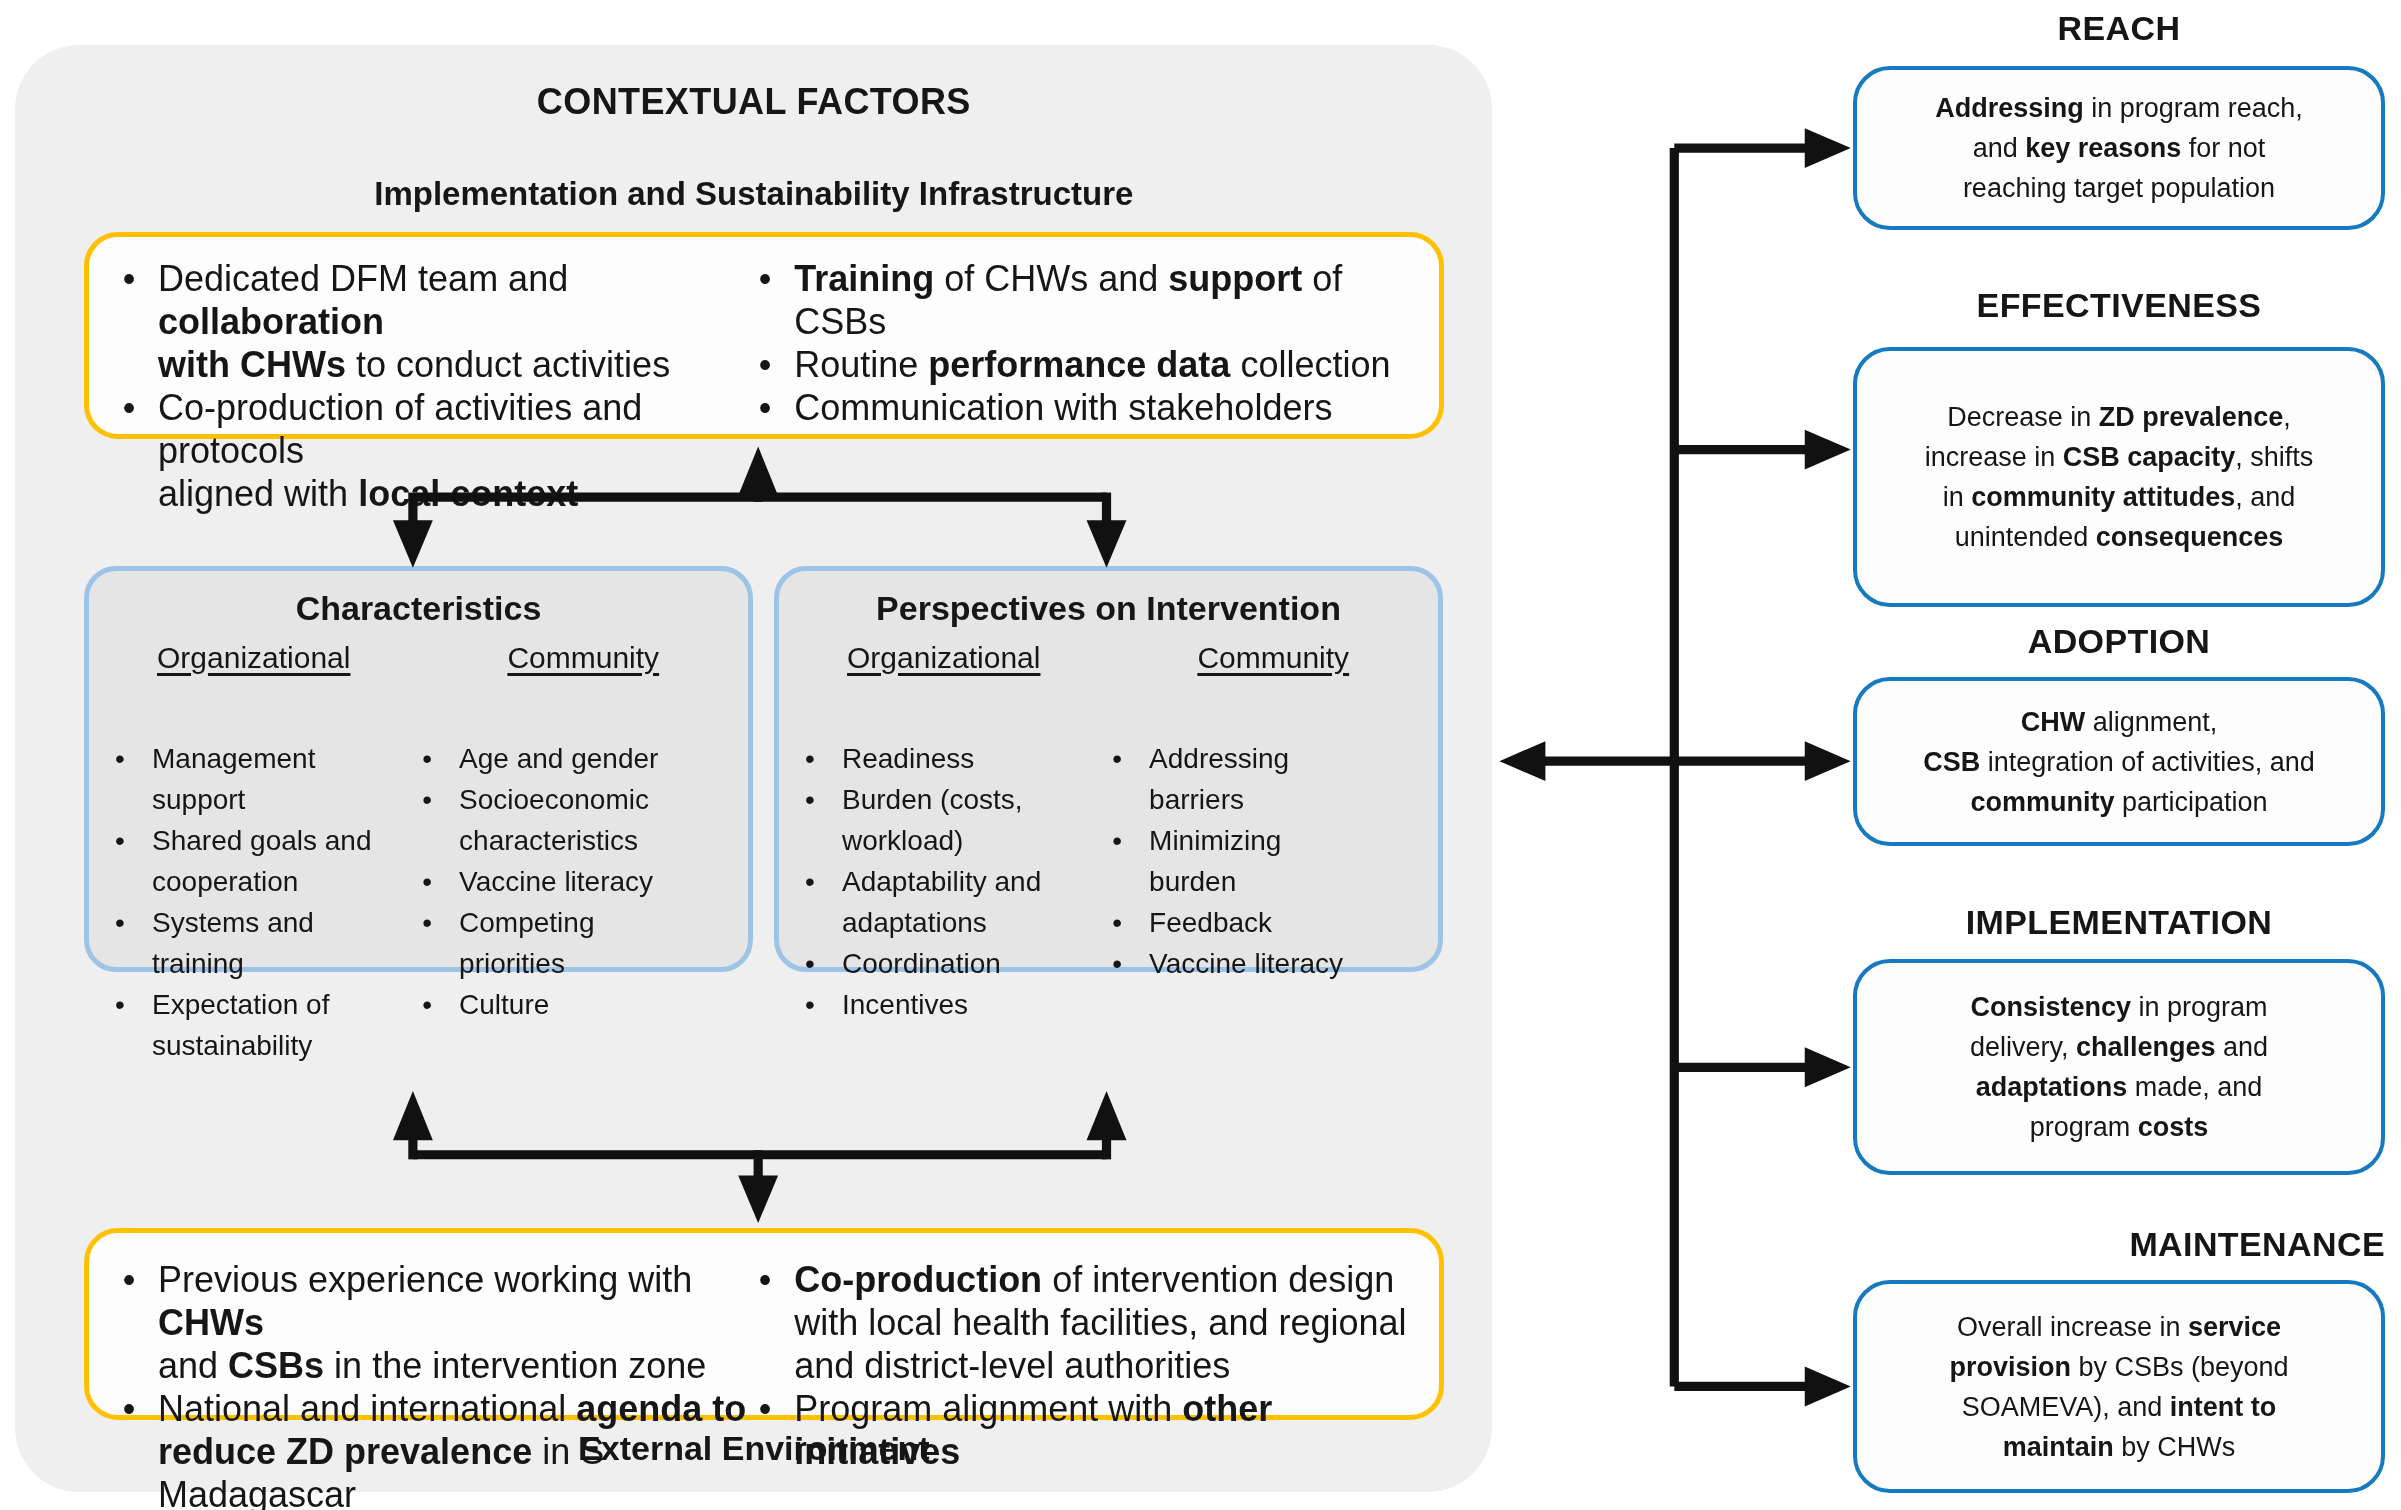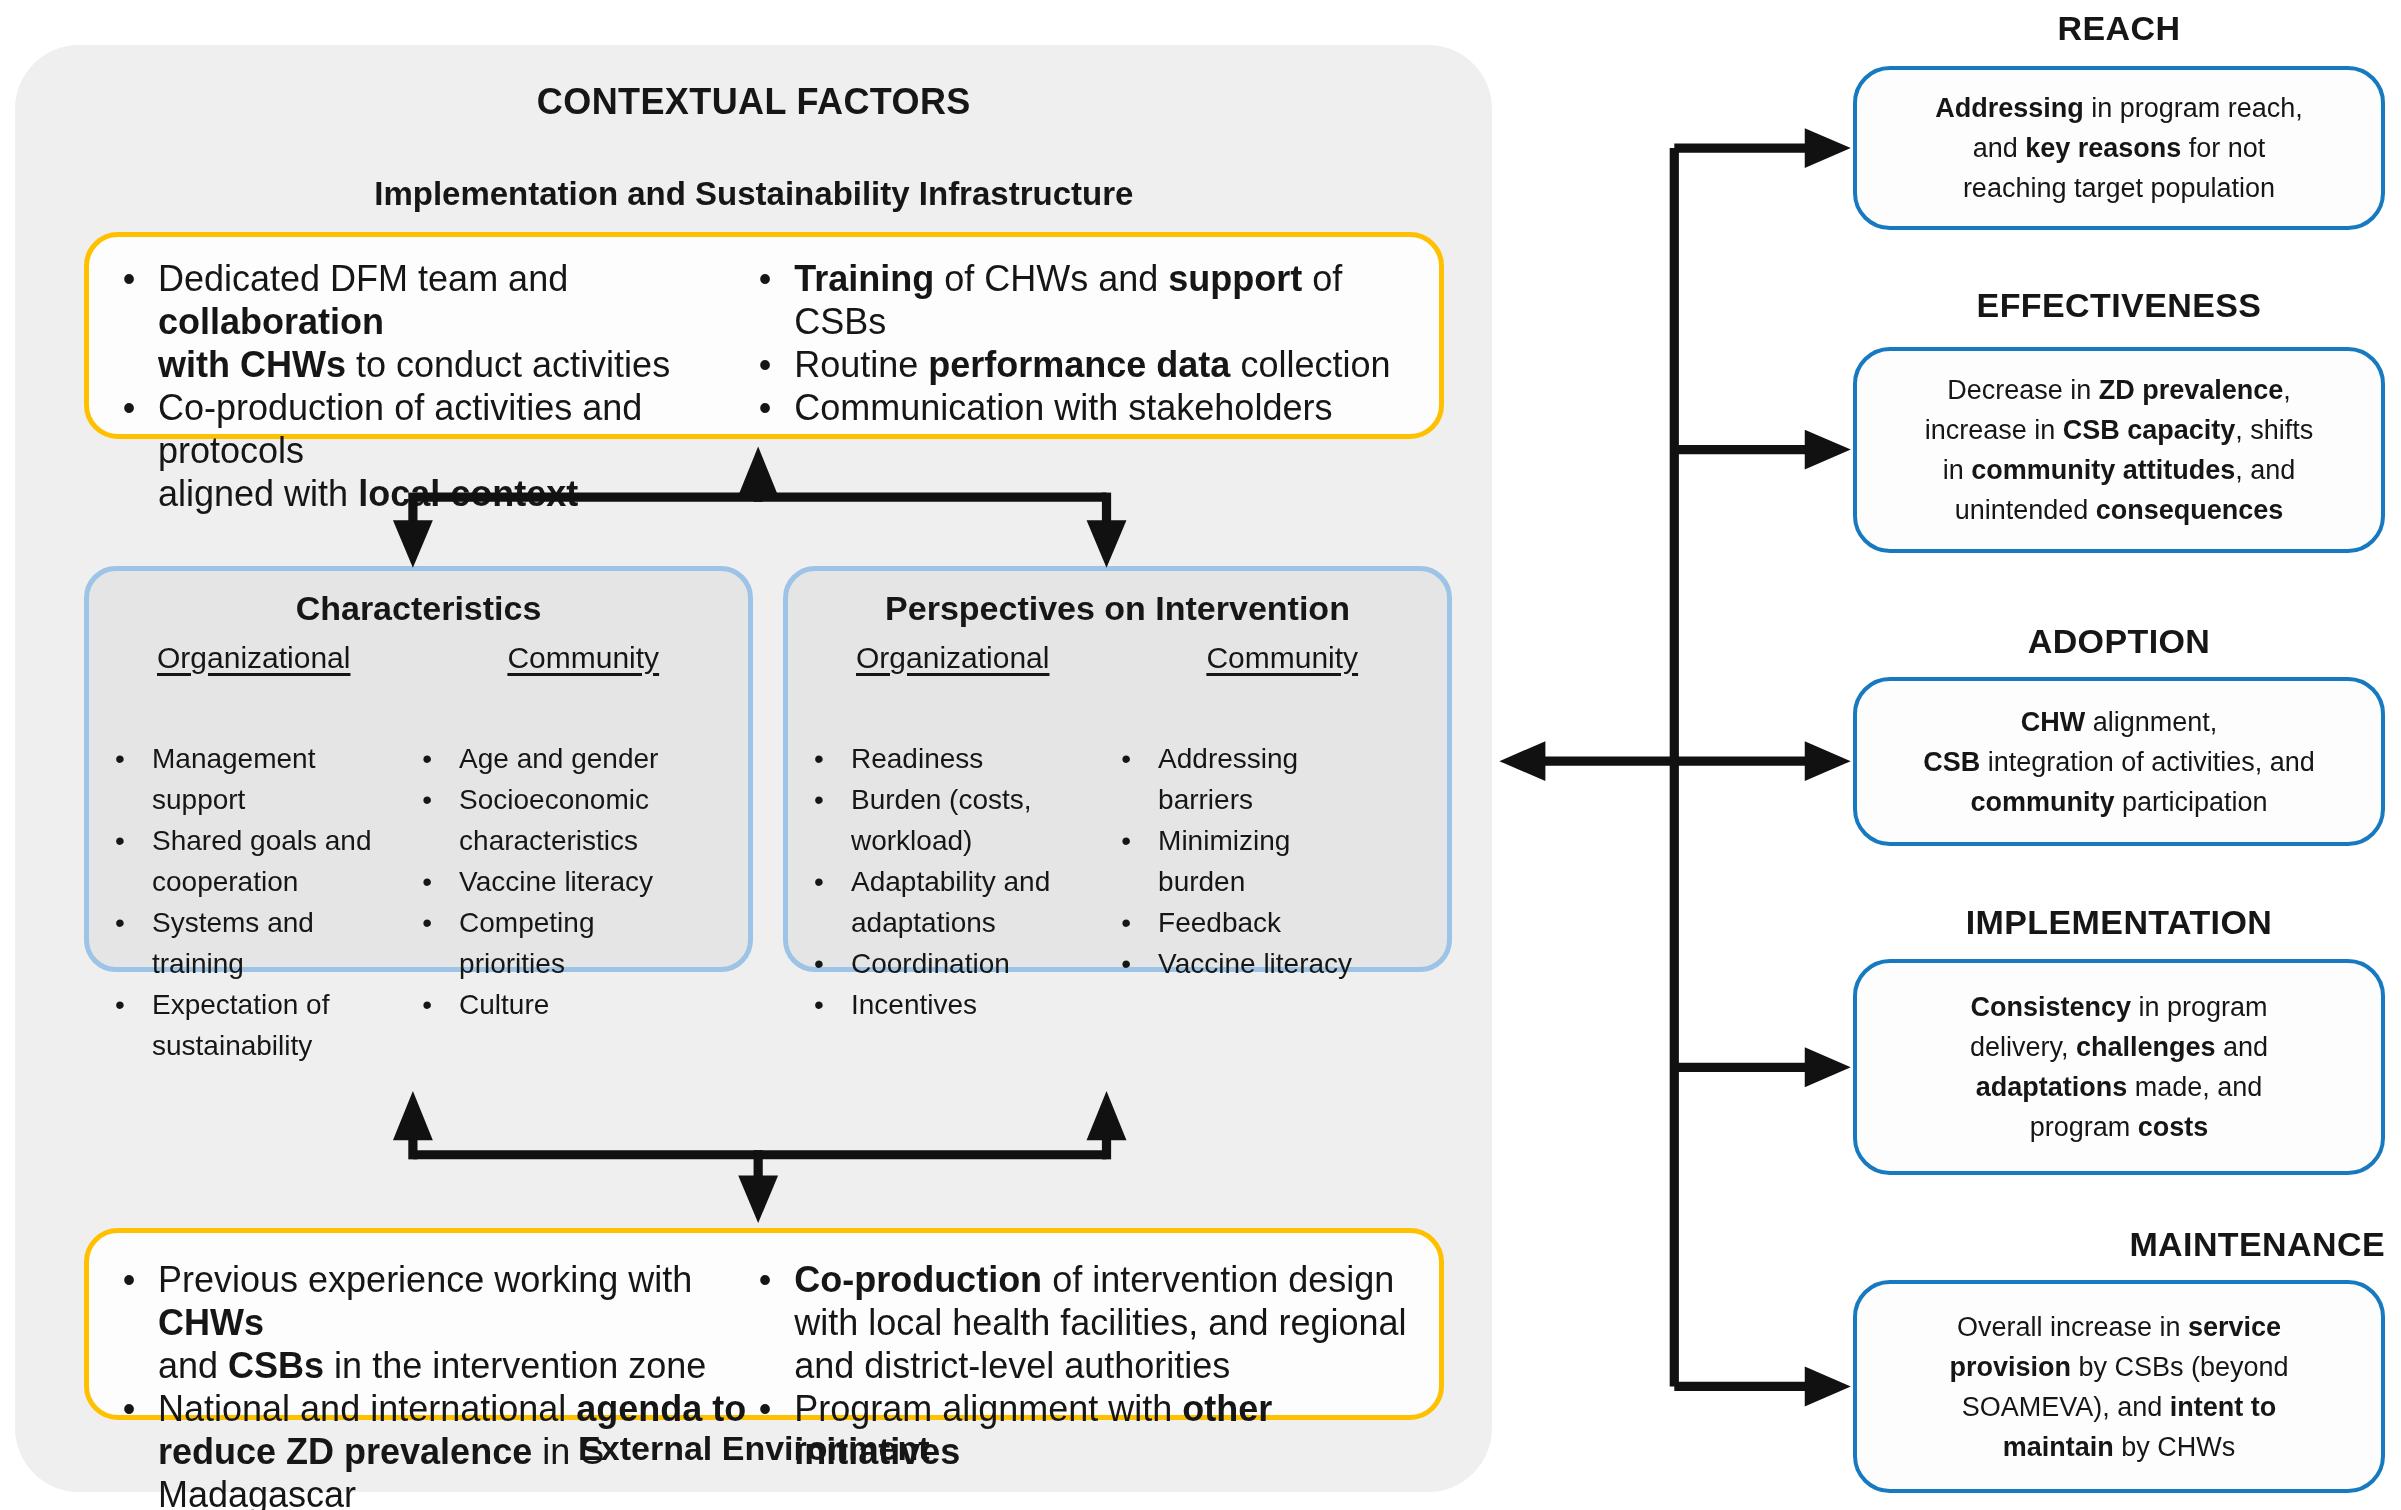--- a/index.html
+++ b/index.html
@@ -28,21 +28,21 @@
   .bullet-cols{display:flex;width:100%;}
   .colA{width:48.5%;}
   .colB{width:51.5%;}
   .bullet{display:flex;font-size:36px;line-height:43px;}
   .bullet::before{content:"\2022";flex:0 0 46px;box-sizing:border-box;padding-left:10.7px;}
   .bluebox{
     position:absolute;top:566px;width:669px;height:406px;background:#e5e5e5;
     border:5.4px solid #9DC3E6;border-radius:32px;box-sizing:border-box;
   }
   .bluebox.left{left:84px;}
-  .bluebox.right{left:774px;margin-left:9px;}
+  .bluebox.right{left:774px;}
   .bbtitle{margin-top:18.4px;text-align:center;font-size:34px;font-weight:bold;}
   .subheads{display:flex;margin-top:12.3px;}
   .subheads span{
     width:50%;text-align:center;font-size:30px;
     text-decoration:underline;text-underline-offset:5.4px;
   }
   .bcols{display:flex;margin-top:63px;padding:0 12.3px 0 20px;}
   .sc1{width:49%;}
   .sc2{width:51%;}
   .bcols .bullet{font-size:28px;line-height:41px;}
@@ -204,21 +204,21 @@
   </div>
 
   <div class="ext-label">External Environment</div>
 
   <div class="oc-heading" style="top:9.2px;">REACH</div>
   <div class="oc-box" style="top:66px;height:164px;">
       <span><b>Addressing</b><span> in program reach,</span><br><span>and </span><b>key reasons</b><span> for not</span><br><span>reaching target population</span></span>
     </div>
 
   <div class="oc-heading" style="top:286px;">EFFECTIVENESS</div>
-  <div class="oc-box" style="top:347px;height:206px;">
+  <div class="oc-box" style="top:347px;height:260px;">
       <span><span>Decrease in </span><b>ZD prevalence</b><span>,</span><br><span>increase in </span><b>CSB capacity</b><span>, shifts</span><br><span>in </span><b>community attitudes</b><span>, and</span><br><span>unintended </span><b>consequences</b></span>
     </div>
 
   <div class="oc-heading" style="top:622px;">ADOPTION</div>
   <div class="oc-box" style="top:677px;height:169px;">
       <span><b>CHW</b><span> alignment,</span><br><b>CSB</b><span> integration of activities, and</span><br><b>community</b><span> participation</span></span>
     </div>
 
   <div class="oc-heading" style="top:903px;">IMPLEMENTATION</div>
   <div class="oc-box" style="top:959px;height:216px;">

